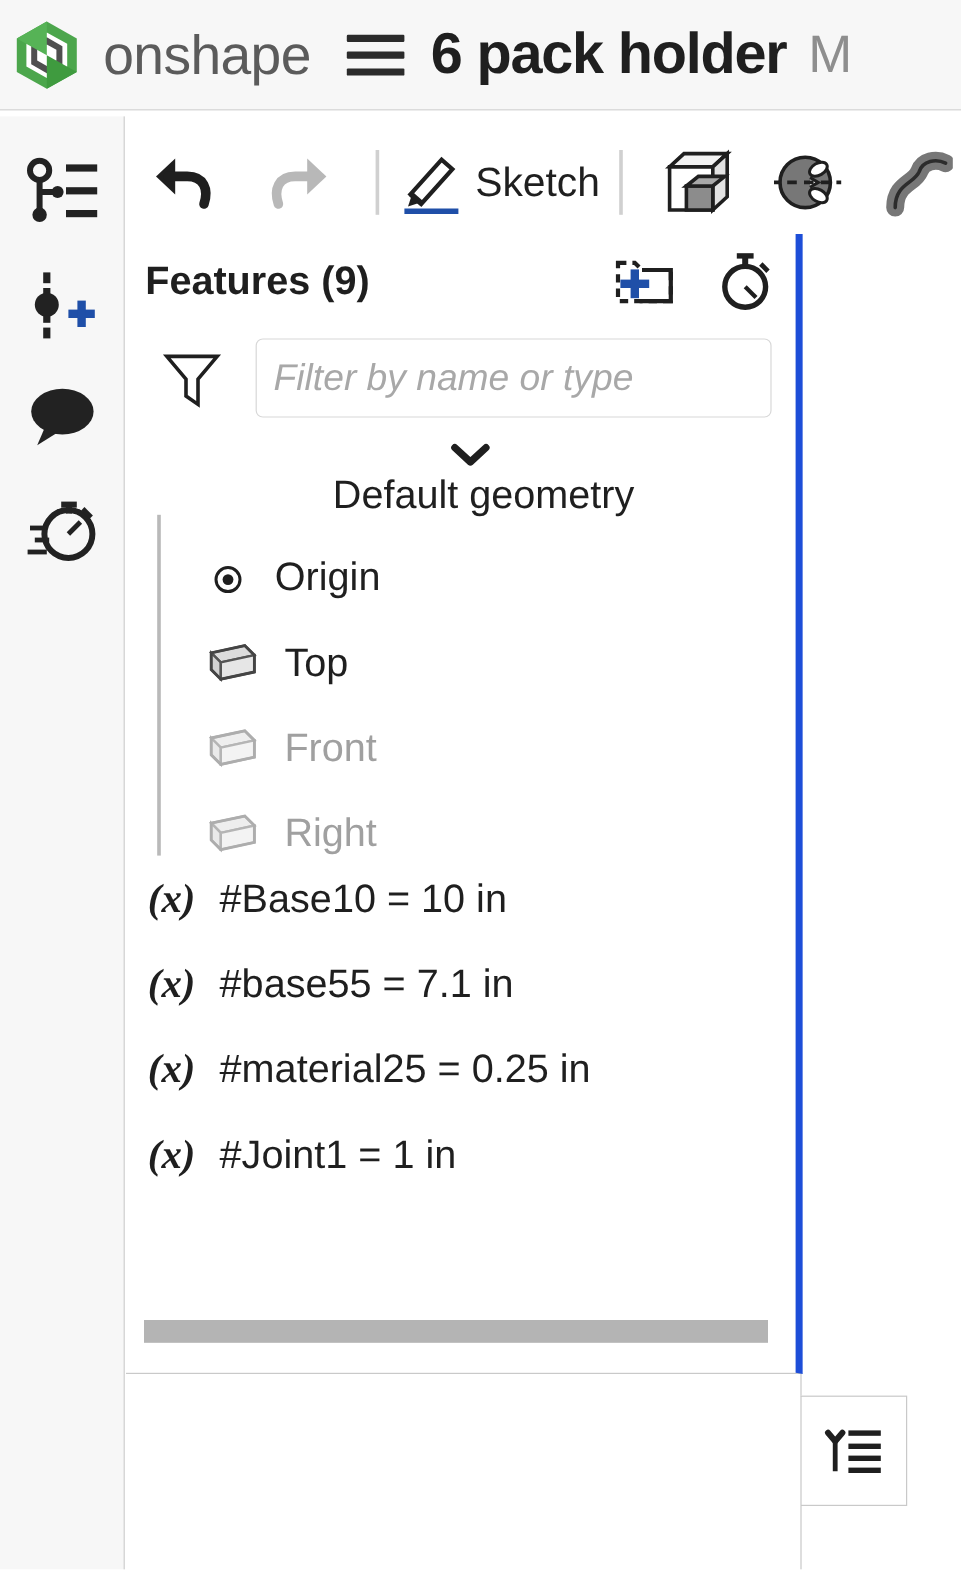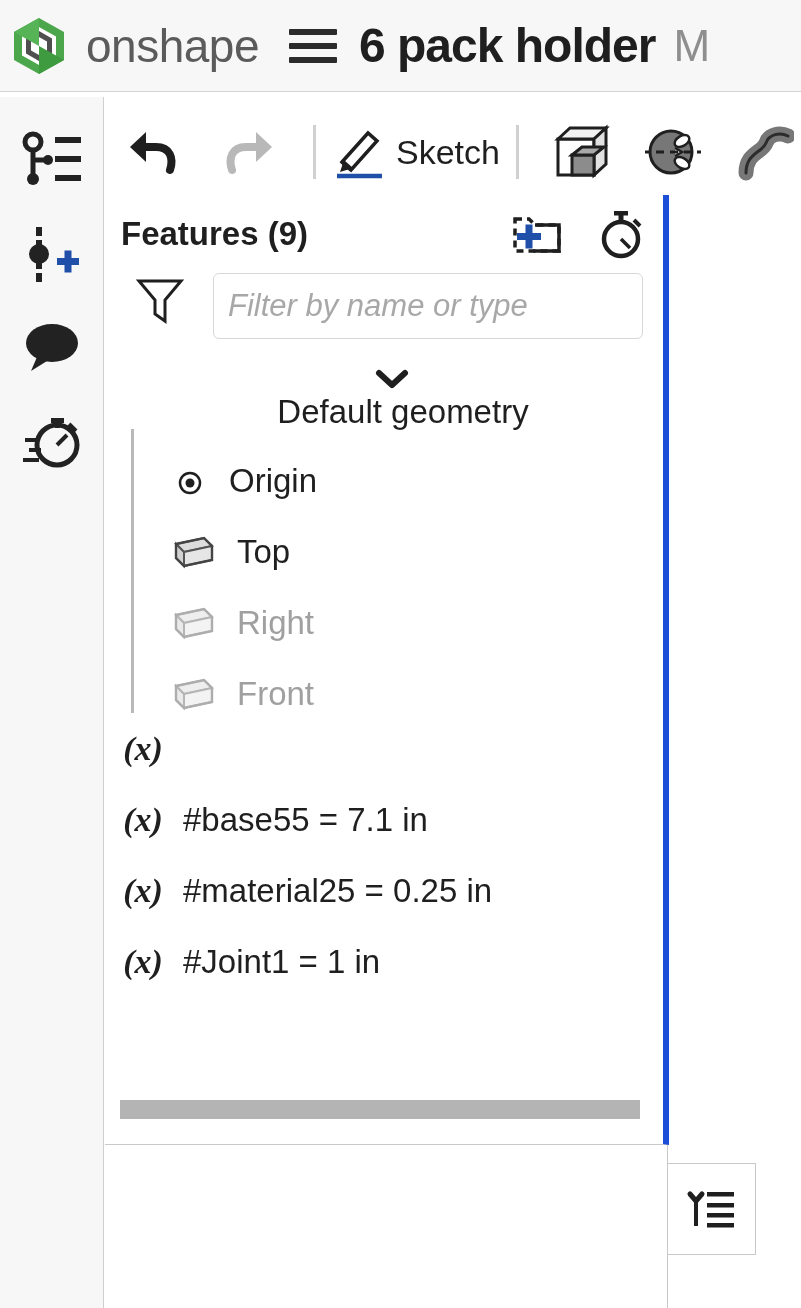--- a/index.html
+++ b/index.html
@@ -157,20 +157,21 @@
   .fp-header-actions {
     margin-left: auto;
     display: flex;
     align-items: center;
     gap: 34px;
   }
   .fp-icon-btn { cursor: pointer; display:flex; align-items:center; }
 
   .fp-filter-row {
     display: flex;
+    align-items: center;
     height: 84px;
     padding-left: 30px;
     box-sizing: border-box;
   }
   .filter-input {
     margin-left: 28px;
     width: 430px; height: 66px;
     border: 1px solid #d8d8d8;
     border-radius: 6px;
     background: #ffffff;
@@ -497,42 +498,43 @@
 
         <div class="tree-child-row hidden-item">
           <span>
             <svg width="42" height="38" viewBox="0 0 42 38">
               <polygon points="3,11 31,5 39,13 11,19" fill="#eeeeee" stroke="#b5b5b5" stroke-width="2"></polygon>
               <polygon points="3,11 11,19 11,33 3,25" fill="#eaeaea" stroke="#b5b5b5" stroke-width="2"></polygon>
               <polygon points="11,19 39,13 39,27 11,33" fill="#f3f3f3" stroke="#b5b5b5" stroke-width="2"></polygon>
               <polygon points="3,11 31,5 39,13 39,27 11,33 3,25" fill="none" stroke="#adadad" stroke-width="2.4"></polygon>
             </svg>
           </span>
-          <span class="tree-child-label">Right</span>
+          <span class="tree-child-label">Front</span>
         </div>
 
         <div class="tree-child-row hidden-item">
           <span>
             <svg width="42" height="38" viewBox="0 0 42 38">
               <polygon points="3,11 31,5 39,13 11,19" fill="#eeeeee" stroke="#b5b5b5" stroke-width="2"></polygon>
               <polygon points="3,11 11,19 11,33 3,25" fill="#eaeaea" stroke="#b5b5b5" stroke-width="2"></polygon>
               <polygon points="11,19 39,13 39,27 11,33" fill="#f3f3f3" stroke="#b5b5b5" stroke-width="2"></polygon>
               <polygon points="3,11 31,5 39,13 39,27 11,33 3,25" fill="none" stroke="#adadad" stroke-width="2.4"></polygon>
             </svg>
           </span>
-          <span class="tree-child-label">Front</span>
+          <span class="tree-child-label">Right</span>
         </div>
       </div>
 
       <div class="feat-row">
         <span>
           <svg width="48" height="44" viewBox="0 0 48 44">
             <text x="24" y="33" font-family="'Liberation Serif', serif" font-size="34" font-weight="bold" font-style="italic" fill="#1f1f1f" text-anchor="middle">(x)</text>
           </svg>
         </span>
+        <span class="feat-label">#Base10 = 10 in</span>
       </div>
 
       <div class="feat-row">
         <span>
           <svg width="48" height="44" viewBox="0 0 48 44">
             <text x="24" y="33" font-family="'Liberation Serif', serif" font-size="34" font-weight="bold" font-style="italic" fill="#1f1f1f" text-anchor="middle">(x)</text>
           </svg>
         </span>
         <span class="feat-label">#base55 = 7.1 in</span>
       </div>

